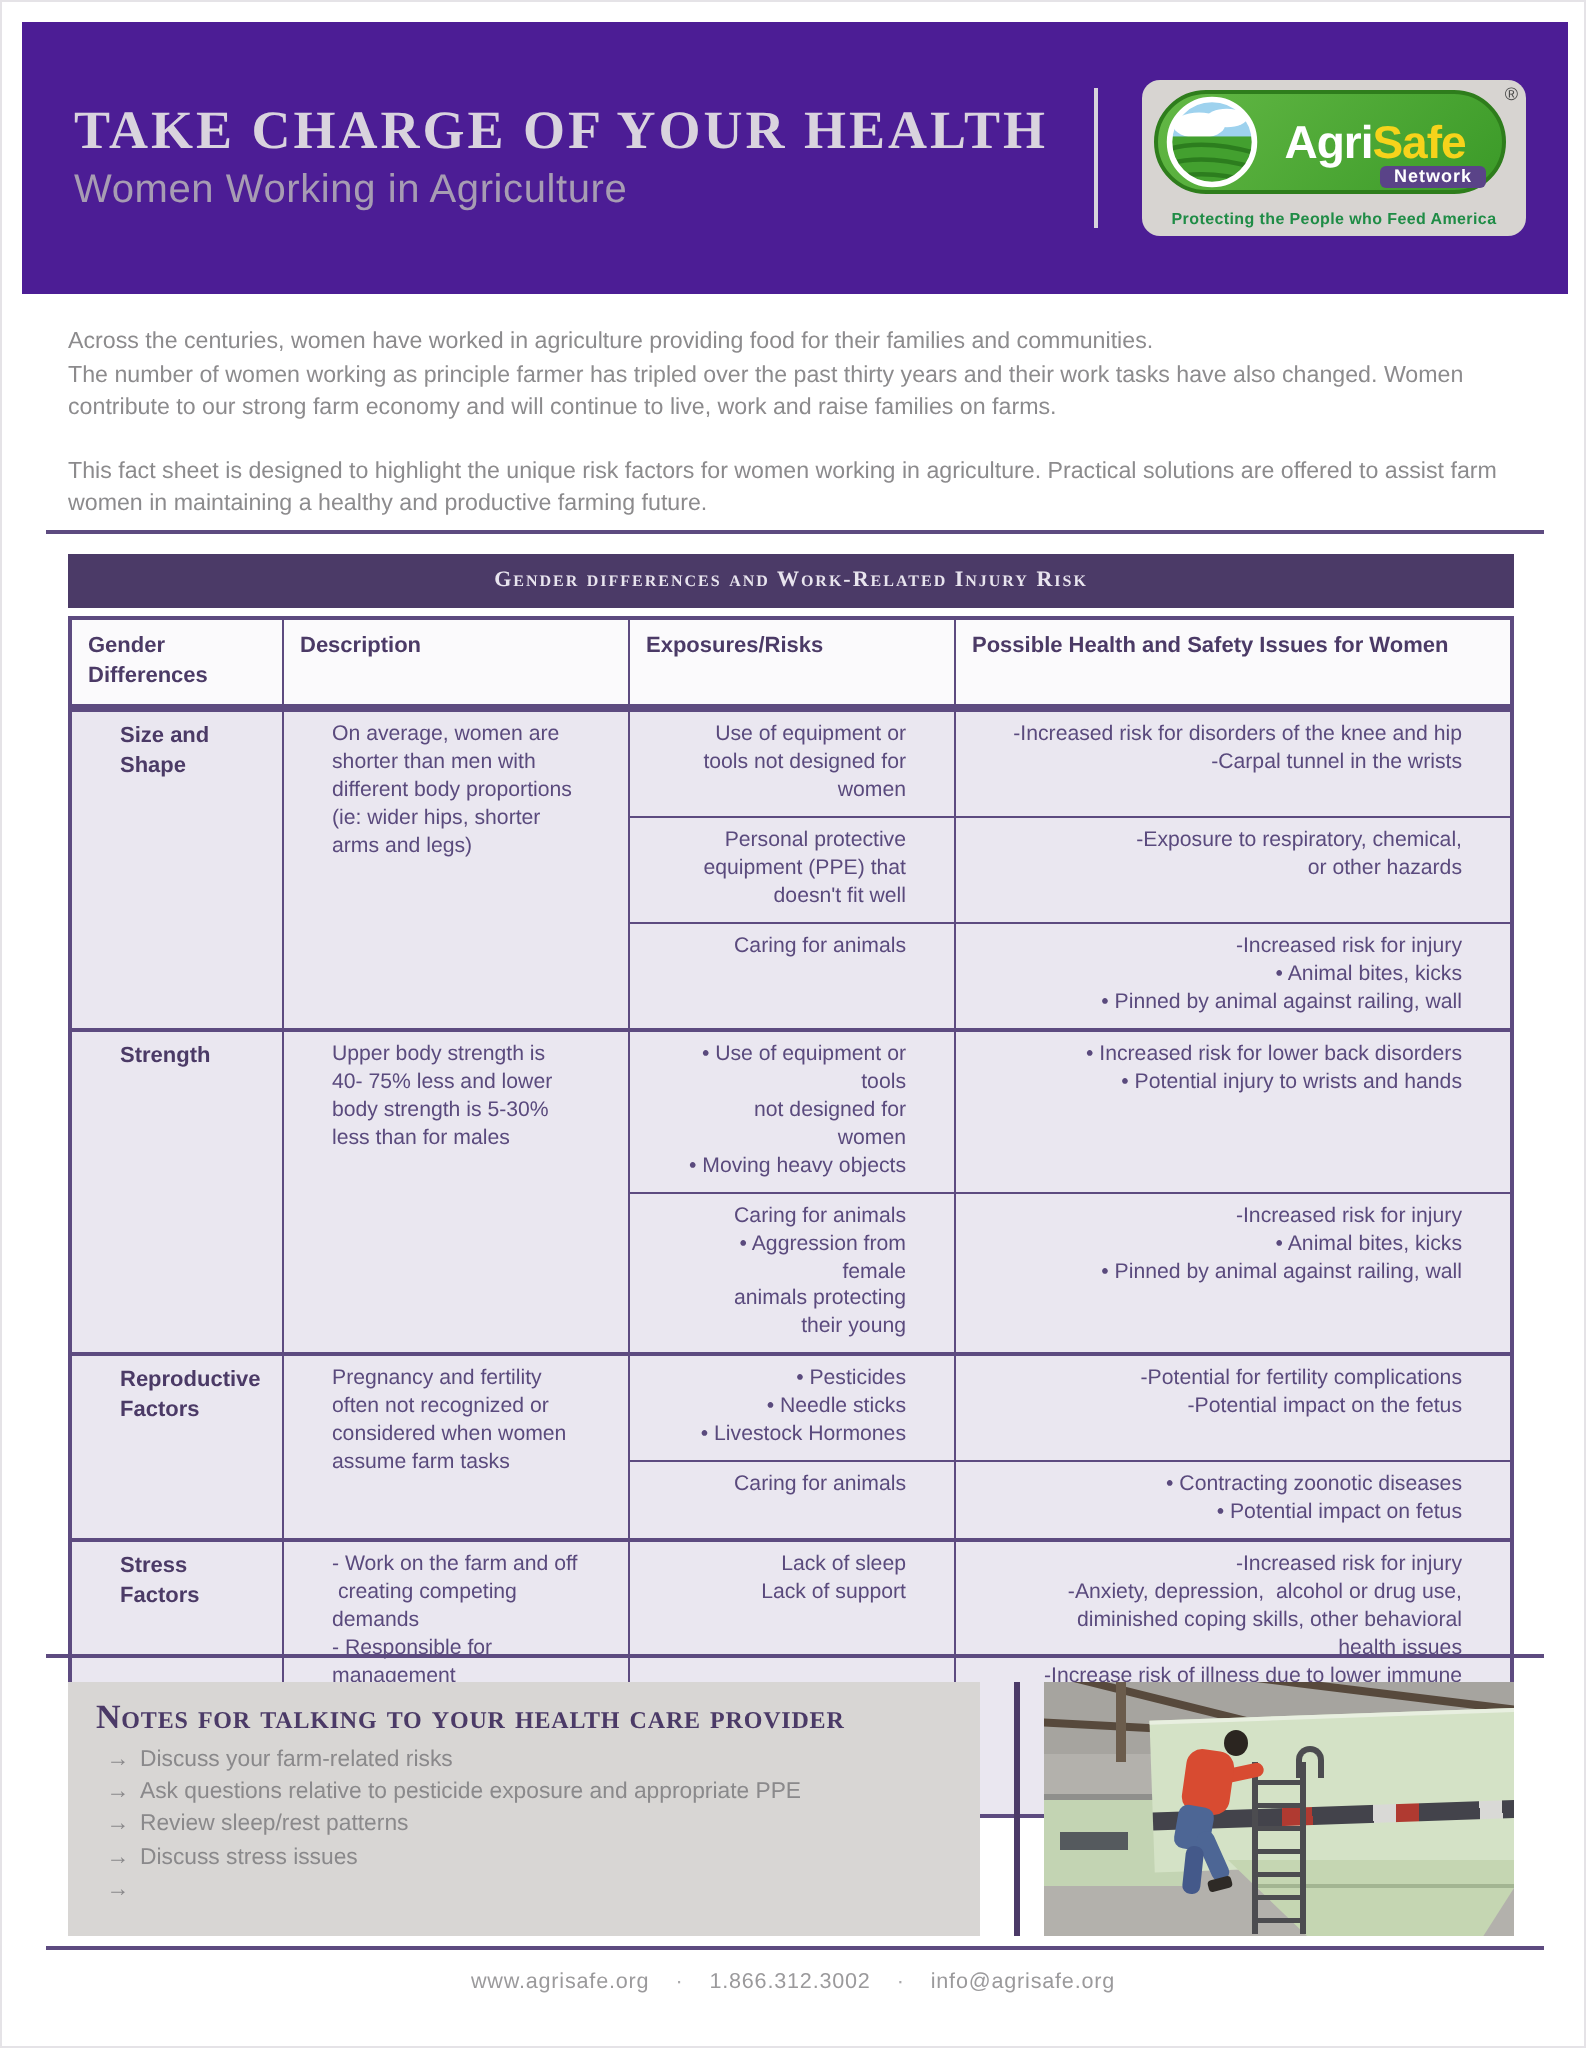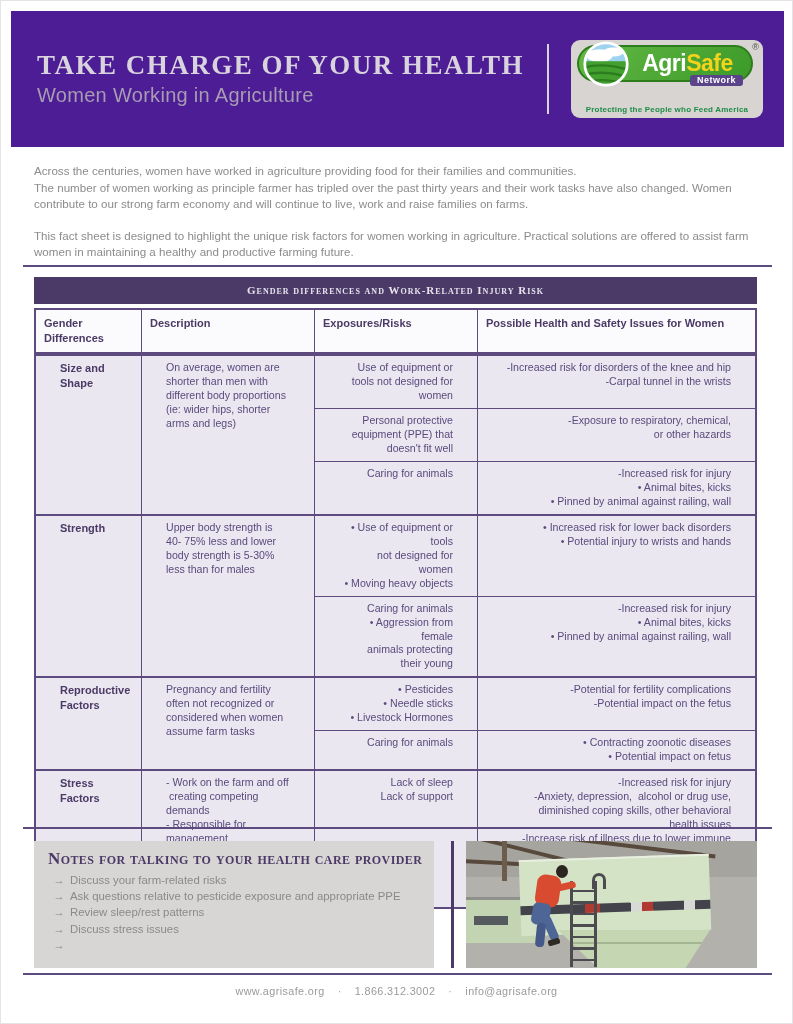--- a/index.html
+++ b/index.html
@@ -14,21 +14,21 @@
   .header-text { padding-left:26px; flex:1; }
   .header-title { font-family:"Liberation Serif", serif; font-weight:600; font-size:27px;
                   letter-spacing:1.5px; color:#d9d3de; line-height:1.1; }
   .header-subtitle { font-size:20px; color:#a79cb3; margin-top:4px; letter-spacing:.3px; }
   .header-sep { width:2px; height:70px; background:#d8d3dc; margin-right:22px; }
 
   
   .logo { position:relative; width:192px; height:78px; background:#d7d4d1;
           border-radius:9px; margin-right:21px; flex:0 0 auto; }
   .logo-reg { position:absolute; top:2px; right:4px; font-size:9px; color:#4a4a4a; }
-  .logo-pill { position:absolute; left:6px; top:5px; width:176px; height:37px;
+  .logo-pill { position:absolute; left:6px; top:5px; width:176px; height:52px;
                background:linear-gradient(135deg,#63b845 0%,#3b9a28 100%);
                border:2px solid #2e7d1c; border-radius:26px; display:flex; align-items:center; }
   .logo-field { margin-left:3px; flex:0 0 auto; display:flex; }
   .logo-word { position:relative; flex:1; text-align:center; font-weight:bold;
                font-size:23px; letter-spacing:-.5px; line-height:1; padding-right:6px; }
   .logo-word .agri { color:#ffffff; }
   .logo-word .safe { color:#f6d31b; }
   .logo-network { position:absolute; right:8px; bottom:-11px; font-size:9px; font-weight:bold;
                   color:#ffffff; background:#5a4388; border-radius:3px; padding:1px 7px;
                   letter-spacing:.5px; }
@@ -63,21 +63,21 @@
   .cell { padding:5px 24px; white-space:pre-line; }
   .cell-factor { font-weight:bold; color:#4b3a66; font-size:11px; }
   .subcol { flex:1; display:flex; flex-direction:column;text-align:right; }
   .subrow { display:flex; flex:1; border-top:1px solid #5d4b80; }
   .subrow:first-child { border-top:none; }
   .subrow .cw3, .subrow .cw4 { display:block; }
 
   
   .notes-row { position:absolute; left:33px; top:840px; width:723px; height:127px;
                display:flex; align-items:stretch; }
-  .notes-box { width:400px; background:#d8d6d4; padding:8px 10px 4px 14px; }
+  .notes-box { width:456px; background:#d8d6d4; padding:8px 10px 4px 14px; }
   .notes-title { font-family:"Liberation Serif", serif; font-variant:small-caps;
                  font-weight:600; color:#4b3a67; font-size:17px; letter-spacing:.4px;
                  margin-bottom:3px; }
   .notes-item { display:flex; color:#8a898b; font-size:11.4px; line-height:1.42; }
   .notes-arrow { width:22px; text-align:center; flex:0 0 auto; }
   .notes-text { white-space:pre-line; }
   .notes-divider { width:3px; background:#4b3a67; margin:0 12px 0 17px; }
   .photo { position:relative; flex:1; background:#b3b1ac; overflow:hidden; }
 
   

